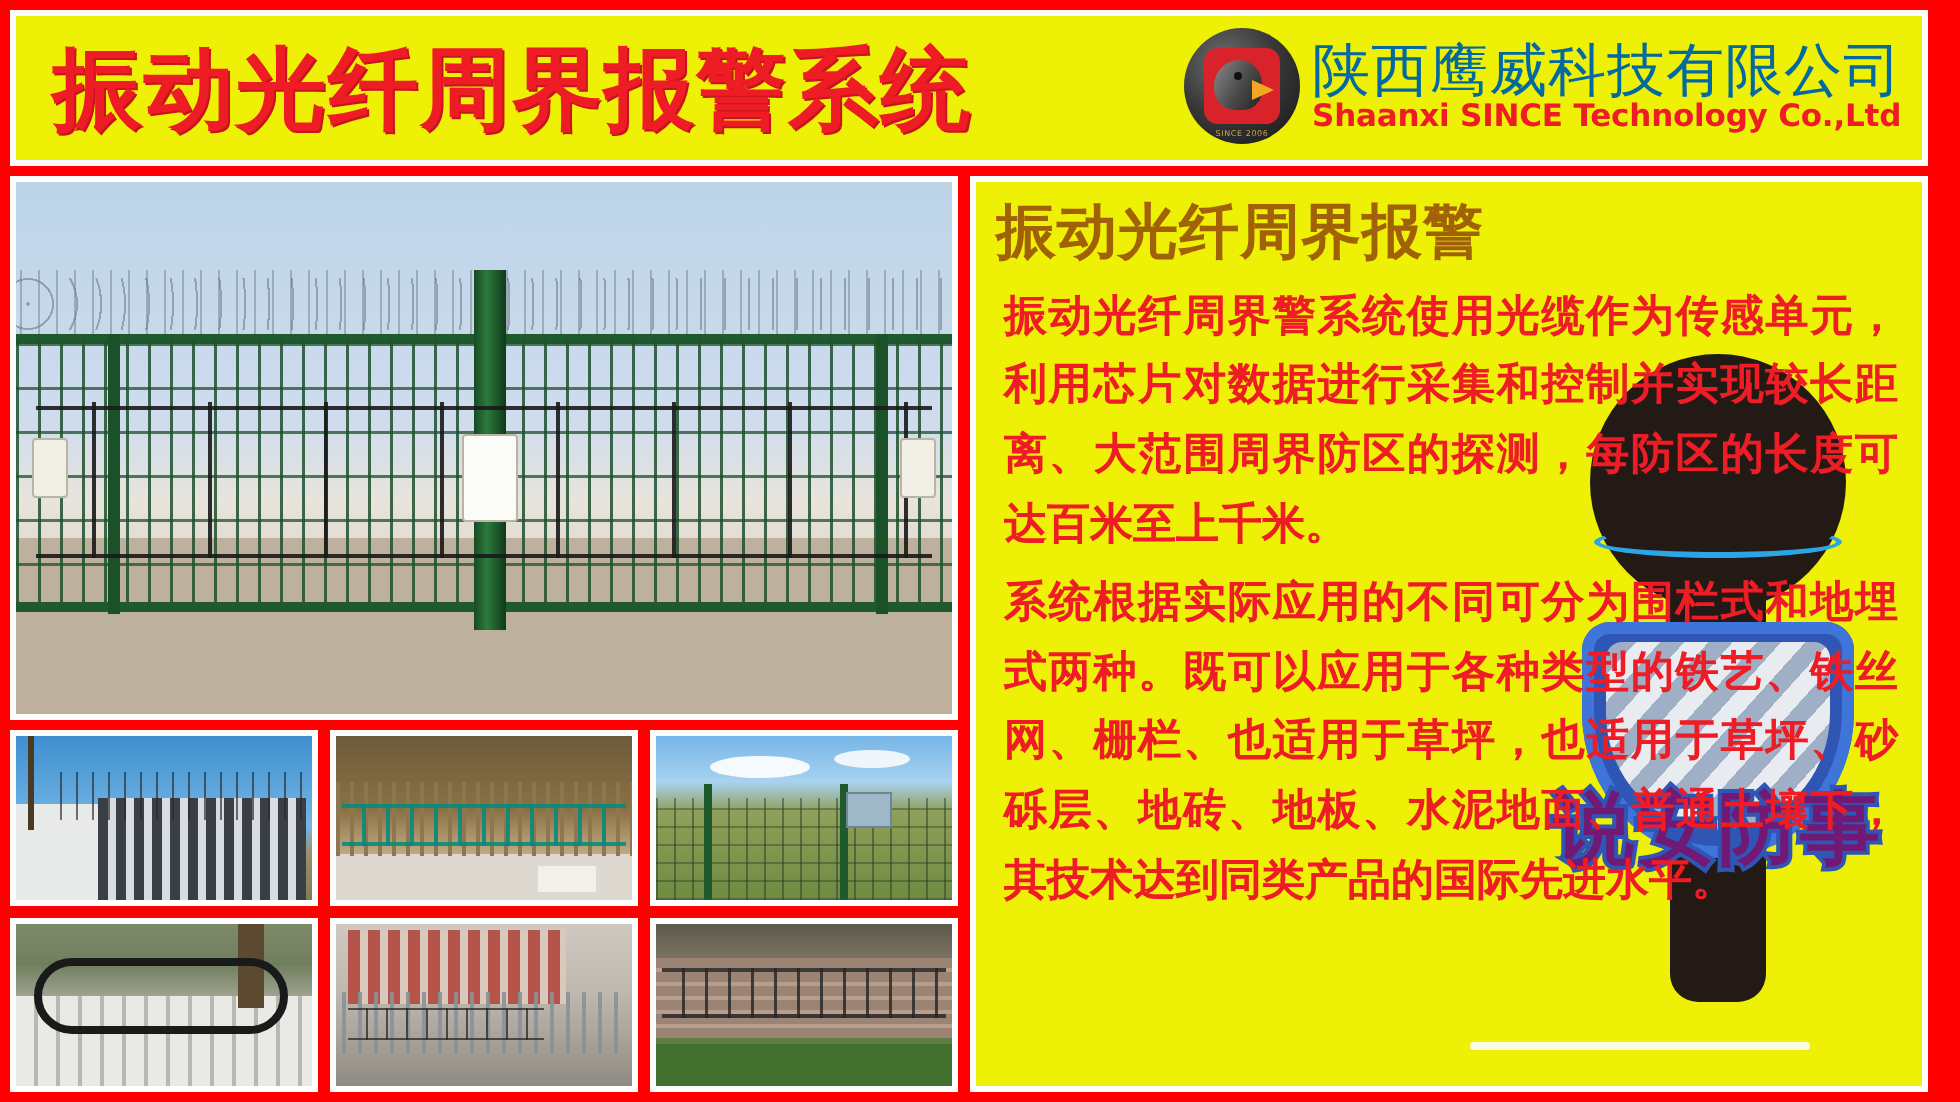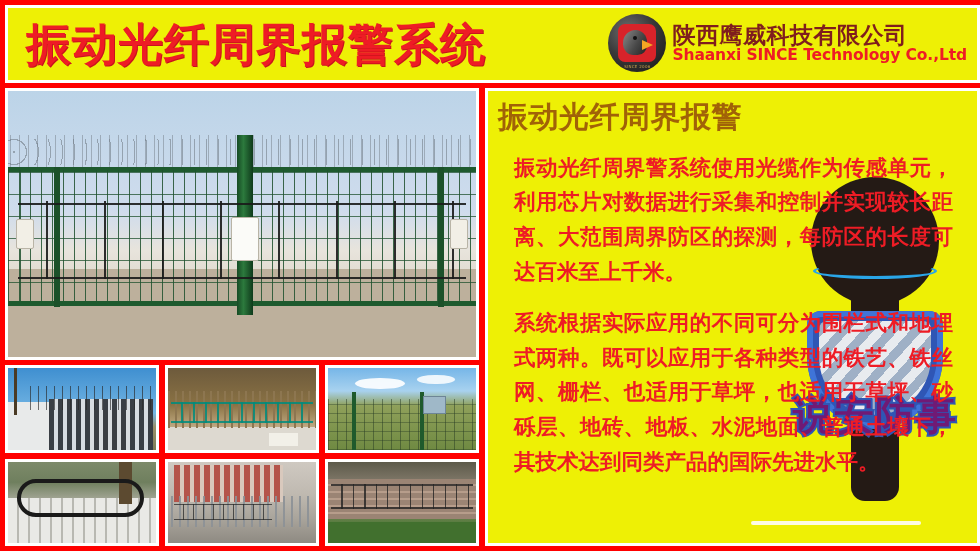--- a/index.html
+++ b/index.html
@@ -6,21 +6,21 @@
   html, body {
     width: 980px; height: 551px;
     background: #ff0000;
     font-family: "DejaVu Sans", "Liberation Sans", sans-serif;
     overflow: hidden;
   }
   .poster {
     position: relative;
     width: 980px; height: 514px;
     background: #ff0000;
-    padding: 5px 0 5px 5px;
+    padding: 5px 16px 5px 5px;
   }
 
   
   .header {
     position: relative;
     height: 78px;
     background: #eef005;
     border: 3px solid #ffffff;
     display: flex;
     align-items: center;
@@ -83,23 +83,23 @@
   .brand-logo .since {
     position: absolute;
     bottom: 3px; left: 0; right: 0;
     text-align: center;
     color: #c9a24a;
     font-size: 4px;
     letter-spacing: .3px;
   }
   .brand-text { display: flex; flex-direction: column; line-height: 1.05; }
   .brand-cn {
-    color: #7f1d1d;
-    font-size: 23px;
-    font-weight: bold;
+    color: #0369a1;
+    font-size: 29px;
+    font-weight: normal;
     letter-spacing: .5px;
     white-space: nowrap;
   }
   .brand-en {
     color: #ee1c25;
     font-size: 15.5px;
     font-weight: bold;
     letter-spacing: -0.1px;
     white-space: nowrap;
   }
@@ -273,21 +273,21 @@
     margin-top: 7px;
     color: #ee1c25;
     font-size: 21.5px;
     font-weight: bold;
     line-height: 1.62;
     letter-spacing: 0px;
     position: relative;
     z-index: 3;
     text-align: justify;
   }
-  .panel-body p { margin: 16px; }
+  .panel-body p { margin: 4px; }
 
   
   .watermark {
     position: absolute;
     right: 12px; bottom: 0px;
     width: 180px; height: 372px;
     z-index: 2;
     pointer-events: none;
   }
   .wm-head {

